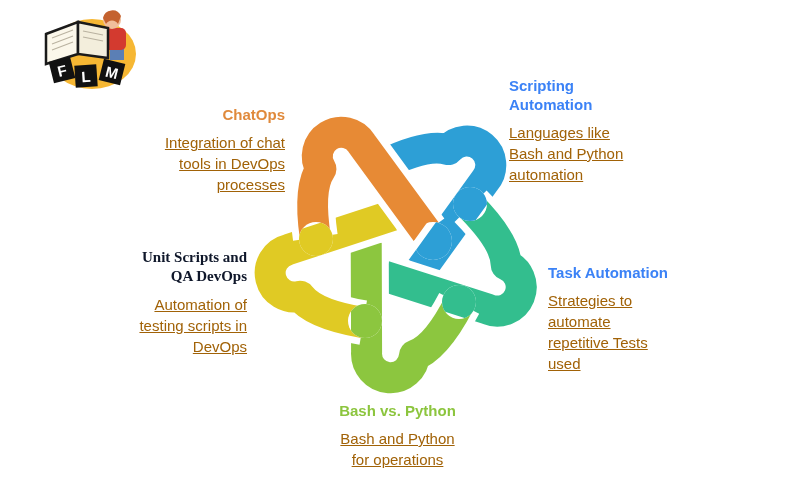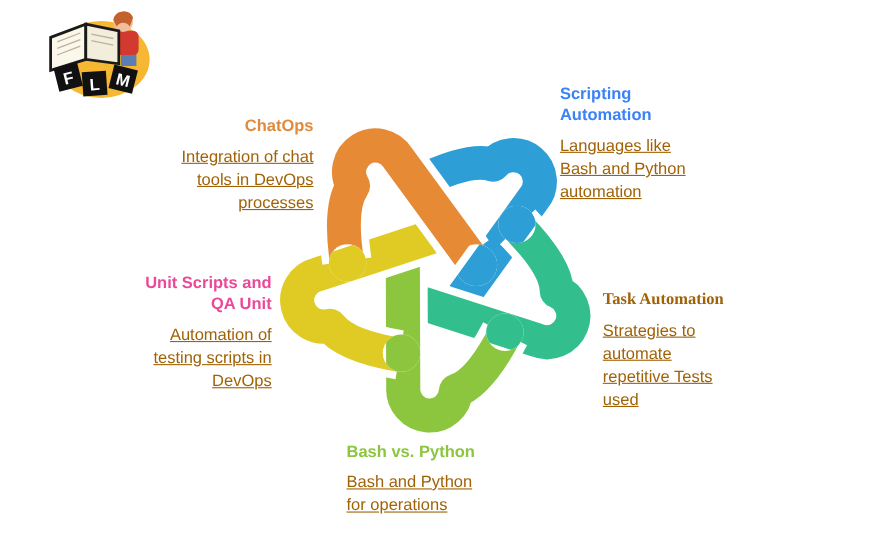--- a/index.html
+++ b/index.html
@@ -13,31 +13,31 @@
   .logo-svg{position:absolute;left:38px;top:4px;width:104px;height:92px;}
   .page-title{
     position:absolute;left:0;right:30px;top:14px;text-align:center;
     font-size:27px;font-weight:bold;color:#141414;letter-spacing:0px;
   }
   .section{position:absolute;}
   .sec-heading{font-size:15px;font-weight:bold;line-height:19px;margin-bottom:8px;}
   .sec-body{font-size:15px;line-height:21px;color:#a16207;text-decoration:underline;}
   .align-right{text-align:right;}
   .align-left{text-align:left;}
-  .align-center{text-align:left;}
+  .align-center{text-align:center;}
   .sec-chatops{right:515px;top:93px;width:165px;margin-top:12px;}
   .sec-chatops .sec-heading{color:#e08a3c;}
   .sec-scripting{left:509px;top:76px;width:150px;}
   .sec-scripting .sec-heading{color:#3b82f6;}
   .sec-task{left:548px;top:263px;width:160px;}
-  .sec-task .sec-heading{color:#a16207;font-family:Liberation Serif, serif;}
+  .sec-task .sec-heading{color:#3b82f6;}
   .sec-bash{left:315px;top:401px;width:165px;}
   .sec-bash .sec-heading{color:#8cc53e;}
   .sec-unit{right:553px;top:248px;width:175px;}
-  .sec-unit .sec-heading{color:#ec4899;}
+  .sec-unit .sec-heading{color:#0f172a;font-family:Liberation Serif, serif;}
 </style>
 </head>
 <body>
 
 <div class="canvas">
 
   <svg class="knot-svg" viewBox="0 0 800 500" aria-hidden="true">
     <defs>
       <path id="loopPath" d="M -65,-52 Q -45,-98 -24,-107 A 24 24 0 0 1 24,-107 L 32,2" fill="none"></path>
       <clipPath id="cpYellowPatch">
@@ -180,21 +180,21 @@
     </div>
     <div class="sec-body">
       <div>Bash and Python</div>
       <div>for operations</div>
     </div>
   </div>
 
   <div class="section sec-unit align-right">
     <div class="sec-heading">
       <div>Unit Scripts and</div>
-      <div>QA Unit</div>
+      <div>QA DevOps</div>
     </div>
     <div class="sec-body">
       <div>Automation of</div>
       <div>testing scripts in</div>
       <div>DevOps</div>
     </div>
   </div>
 
 </div>
 

